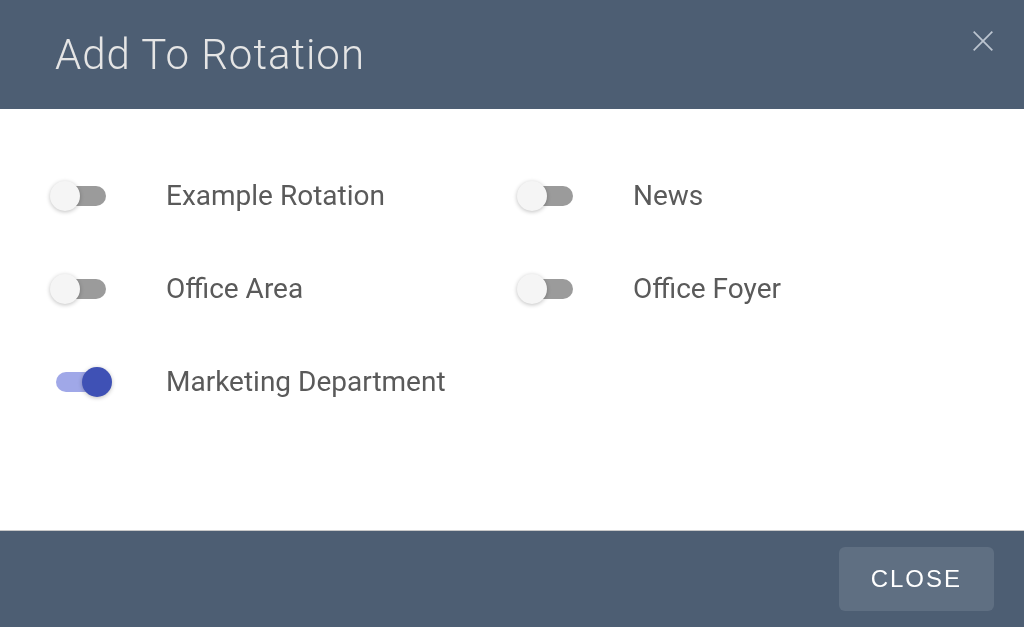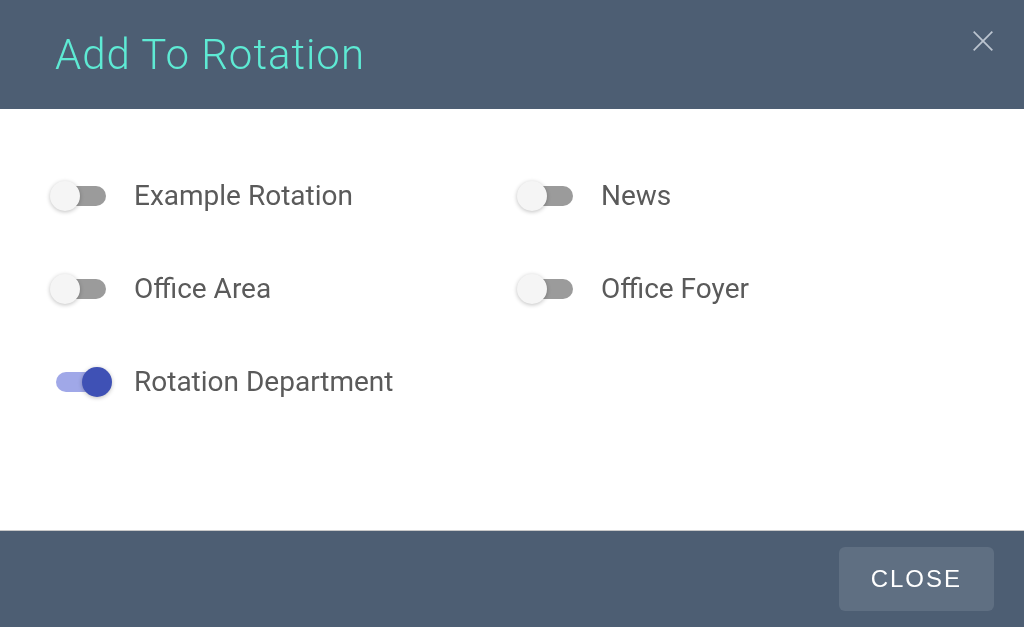--- a/index.html
+++ b/index.html
@@ -17,21 +17,21 @@
     }
     .header {
       background: #4d5e73;
       padding: 30px 55px;
       display: flex;
       justify-content: space-between;
       align-items: flex-start;
       position: relative;
     }
     .header-title {
-      color: #5eead4;
+      color: #e5e5e5;
       font-size: 42px;
       font-weight: 300;
       letter-spacing: 1px;
     }
     .close-icon {
       position: absolute;
       right: 25px;
       top: 25px;
       width: 32px;
       height: 32px;
@@ -91,20 +91,21 @@
       background: #a0a8e8;
     }
     .toggle.on .toggle-thumb {
       background: #3f51b5;
       left: 32px;
     }
     .toggle-label {
       font-size: 28px;
       color: #5a5a5a;
       font-weight: 400;
+      margin-left: 32px;
     }
     .footer {
       background: #4d5e73;
       padding: 16px 30px;
       display: flex;
       justify-content: flex-end;
       border-top: 1px solid #c8c8c8;
     }
     .close-button {
       background: #5f6f82;
@@ -164,20 +165,20 @@
     </div>
     <div class="toggle-label">Office Foyer</div>
   </div>
 
 
   <div class="toggle-item">
     <div class="toggle on">
       <div class="toggle-track"></div>
       <div class="toggle-thumb"></div>
     </div>
-    <div class="toggle-label">Rotation Department</div>
+    <div class="toggle-label">Marketing Department</div>
   </div>
 
 </div>
 
 <div class="footer">
   <button class="close-button">CLOSE</button>
 </div>
 
 </body></html>

